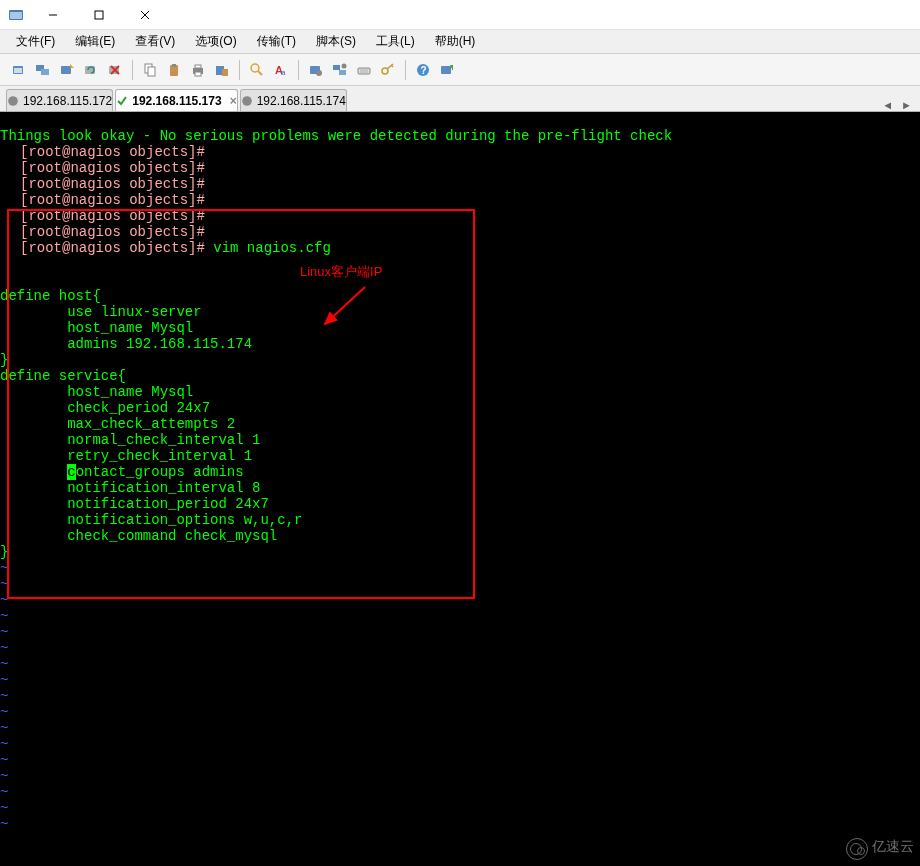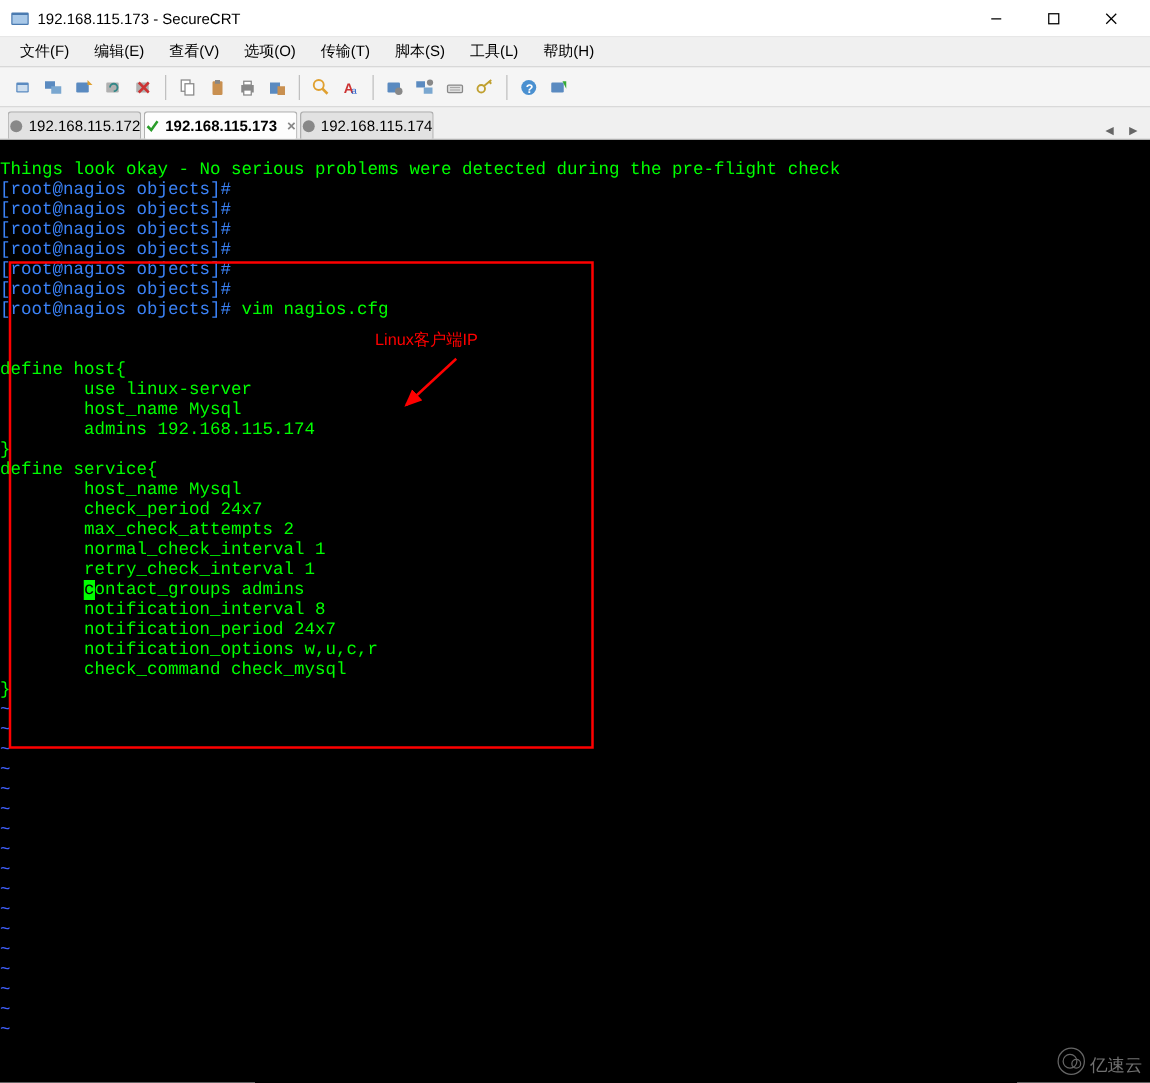--- a/index.html
+++ b/index.html
@@ -141,21 +141,21 @@
   height: 754px;
   font-family: "Consolas", "Courier New", monospace;
   font-size: 14px;
   line-height: 16px;
   padding: 0;
   position: relative;
   overflow: hidden;
   white-space: pre;
 }
 .tline { color: #00ff00; }
-.tline.orange { color: #3b82f6; }
+.tline.orange { color: #fca5a5; margin-left: 20px; }
 .tline.blue-tilde { color: #4060ff; }
 
 .red-box {
   position: absolute;
   top: 97px;
   left: 7px;
   width: 468px;
   height: 390px;
   border: 2px solid #ff0000;
   pointer-events: none;
@@ -179,21 +179,21 @@
 .cursor-bg {
   background: #00ff00;
   color: #000;
 }
 .watermark {
   position: absolute;
   right: 6px;
   bottom: 6px;
   opacity: 0.55;
   display: flex;
-  align-items: flex-end;
+  align-items: flex-start;
   gap: 4px;
   color: #ccc;
   font-family: "Microsoft YaHei", sans-serif;
   font-size: 14px;
 }
 .watermark-icon {
   width: 22px;
   height: 22px;
   border: 1.5px solid #bbb;
   border-radius: 50%;
@@ -219,21 +219,20 @@
 </head>
 <body>
 
 <div class="titlebar">
   <span class="titlebar-icon">
     <svg viewBox="0 0 16 16">
         <rect x="1" y="3" width="14" height="10" fill="#4a7ab0" rx="1"></rect>
         <rect x="2" y="5" width="12" height="7" fill="#a8c8e8"></rect>
       </svg>
   </span>
-  <span class="titlebar-title">192.168.115.173 - SecureCRT</span>
   <div class="win-btns">
     <div class="win-btn">
         <svg width="10" height="10">
           <line x1="1" y1="5" x2="9" y2="5" stroke="#000" stroke-width="1"></line>
         </svg>
       </div>
     <div class="win-btn">
         <svg width="10" height="10">
           <rect x="1" y="1" width="8" height="8" fill="none" stroke="#000" stroke-width="1"></rect>
         </svg>

